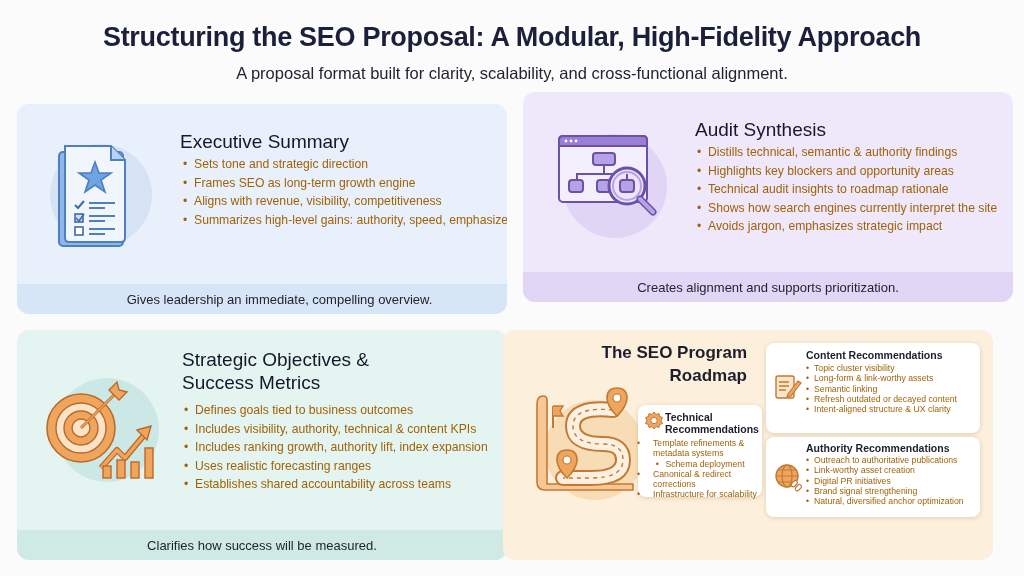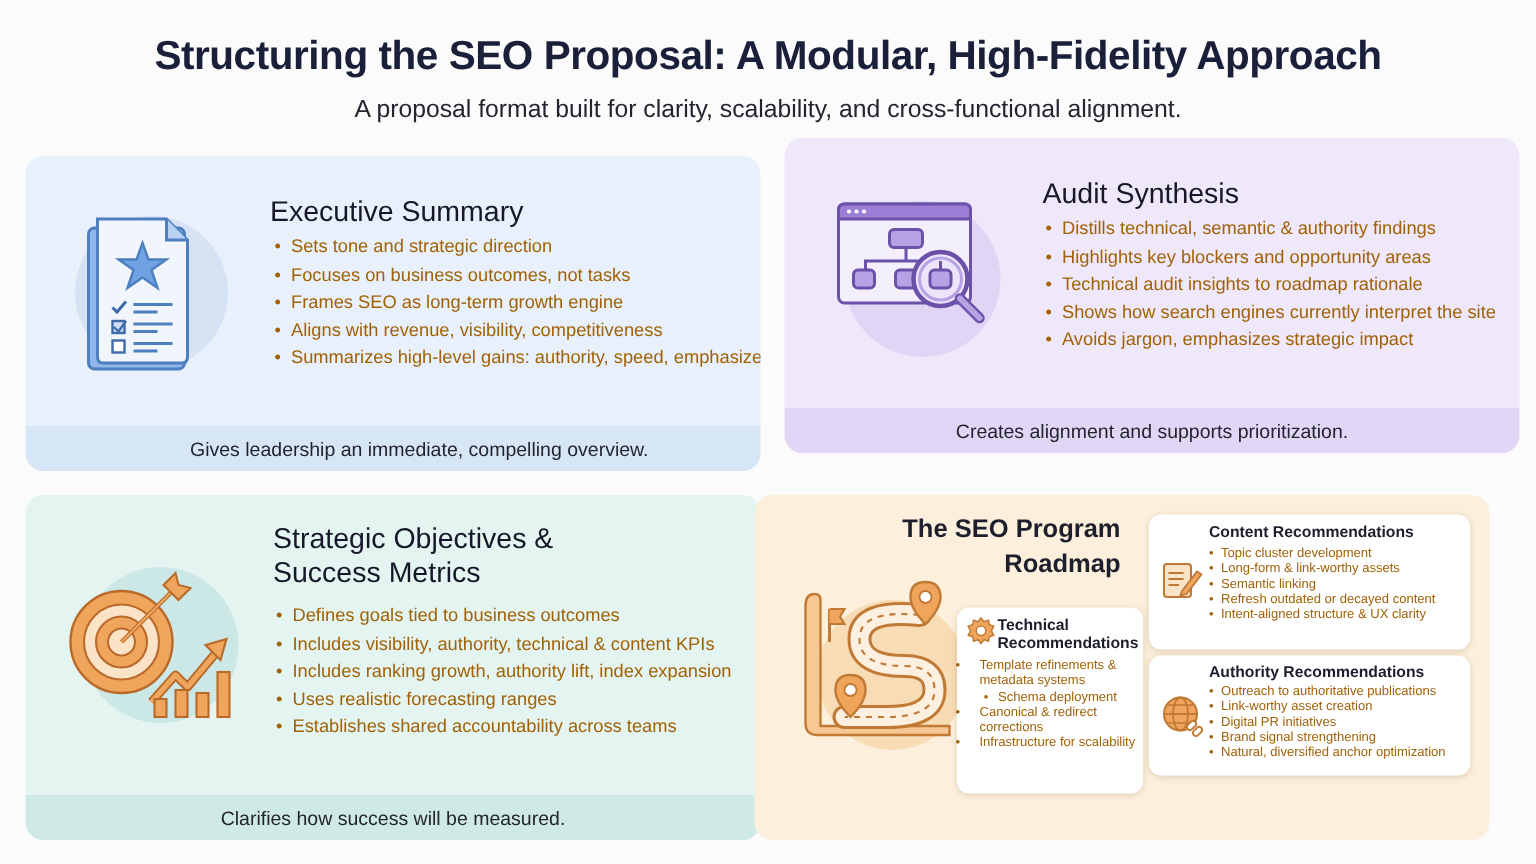--- a/index.html
+++ b/index.html
@@ -80,21 +80,20 @@
     <path d="M21 76 L24 79 L29 72" fill="none" stroke="#3f6aa8" stroke-width="1.6"></path>
     <line x1="34" y1="74" x2="60" y2="74" stroke="#4e7fbf" stroke-width="2"></line>
     <line x1="34" y1="79" x2="50" y2="79" stroke="#4e7fbf" stroke-width="2"></line>
     <rect x="20" y="85" width="8" height="8" fill="#fff" stroke="#3f6aa8" stroke-width="1.6"></rect>
     <line x1="34" y1="87" x2="60" y2="87" stroke="#4e7fbf" stroke-width="2"></line>
     <line x1="34" y1="92" x2="50" y2="92" stroke="#4e7fbf" stroke-width="2"></line>
   </svg>
   <h2 style="left:163px;top:26px;">Executive Summary</h2>
   <ul style="left:166px;top:51px;">
     <li>Sets tone and strategic direction</li>
-    <li>Focuses on business outcomes, not tasks</li>
     <li>Frames SEO as long-term growth engine</li>
     <li>Aligns with revenue, visibility, competitiveness</li>
     <li>Summarizes high-level gains: authority, speed, emphasizes</li>
   </ul>
   <div class="foot">Gives leadership an immediate, compelling overview.</div>
 </div>
 
 <div class="card c-audit">
   <div class="icon-bg" style="left:40px;top:42px;width:104px;height:104px;background:#e0d5f5;"></div>
   <svg style="position:absolute;left:32px;top:38px;" width="120" height="105" viewBox="0 0 120 105">
@@ -169,21 +168,21 @@
     <path d="M20 20 H30 L27 25 L30 30 H20" fill="#f0a55c" stroke="#c07a35" stroke-width="1.4"></path>
     <path d="M80 24 Q40 20 40 40 Q40 58 70 58 Q90 58 90 74 Q90 92 58 92 H30" fill="none" stroke="#c07a35" stroke-width="16" stroke-linecap="round"></path>
     <path d="M80 24 Q40 20 40 40 Q40 58 70 58 Q90 58 90 74 Q90 92 58 92 H30" fill="none" stroke="#fdf0e0" stroke-width="12" stroke-linecap="round"></path>
     <path d="M80 24 Q40 20 40 40 Q40 58 70 58 Q90 58 90 74 Q90 92 58 92 H30" fill="none" stroke="#c07a35" stroke-width="1.4" stroke-dasharray="4 4"></path>
     <path d="M84 2 Q74 2 74 12 Q74 20 84 30 Q94 20 94 12 Q94 2 84 2 Z" fill="#f0a55c" stroke="#c07a35" stroke-width="1.6"></path>
     <circle cx="84" cy="12" r="4" fill="#fff" stroke="#c07a35" stroke-width="1.2"></circle>
     <path d="M34 64 Q24 64 24 74 Q24 82 34 92 Q44 82 44 74 Q44 64 34 64 Z" fill="#f0a55c" stroke="#c07a35" stroke-width="1.6"></path>
     <circle cx="34" cy="74" r="4" fill="#fff" stroke="#c07a35" stroke-width="1.2"></circle>
   </svg>
 
-  <div class="sub-box" style="left:135px;top:75px;width:124px;height:124px;padding:6px 7px;">
+  <div class="sub-box" style="left:135px;top:75px;width:124px;height:92px;padding:6px 7px;">
     <svg style="position:absolute;left:6px;top:6px;" width="20" height="20" viewBox="0 0 20 20">
       <path d="M10 1 L12 3.5 L15 2.5 L15.5 5.5 L18.5 6.5 L17 9.5 L18.5 12.5 L15.5 13.5 L15 16.5 L12 15.5 L10 18 L8 15.5 L5 16.5 L4.5 13.5 L1.5 12.5 L3 9.5 L1.5 6.5 L4.5 5.5 L5 2.5 L8 3.5 Z" fill="#f0a55c" stroke="#c07a35" stroke-width="1"></path>
       <circle cx="10" cy="9.5" r="3.2" fill="#fff" stroke="#c07a35" stroke-width="1"></circle>
     </svg>
     <h3 style="margin-left:20px;">
       <span style="display:block">Technical</span>
       <span style="display:block">Recommendations</span>
     </h3>
     <ul style="margin-top:3px;">
       <li style="white-space:normal;width:112px;padding-left:8px;text-indent:-8px;">Template refinements &amp; metadata systems</li>
@@ -196,21 +195,21 @@
   <div class="sub-box" style="left:263px;top:13px;width:214px;height:90px;padding:6px 6px 6px 40px;">
     <svg style="position:absolute;left:8px;top:30px;" width="28" height="28" viewBox="0 0 28 28">
       <rect x="2" y="3" width="18" height="22" rx="2" fill="#fbe3c8" stroke="#c07a35" stroke-width="1.4"></rect>
       <line x1="5" y1="9" x2="15" y2="9" stroke="#c07a35" stroke-width="1.3"></line>
       <line x1="5" y1="13" x2="15" y2="13" stroke="#c07a35" stroke-width="1.3"></line>
       <line x1="5" y1="17" x2="12" y2="17" stroke="#c07a35" stroke-width="1.3"></line>
       <path d="M14 21 L24 8 L27 10 L17 23 L13 24 Z" fill="#f0a55c" stroke="#c07a35" stroke-width="1.2"></path>
     </svg>
     <h3>Content Recommendations</h3>
     <ul style="margin-top:2px;">
-      <li>Topic cluster development</li>
+      <li>Topic cluster visibility</li>
       <li>Long-form &amp; link-worthy assets</li>
       <li>Semantic linking</li>
       <li>Refresh outdated or decayed content</li>
       <li>Intent-aligned structure &amp; UX clarity</li>
     </ul>
   </div>
 
   <div class="sub-box" style="left:263px;top:107px;width:214px;height:80px;padding:5px 6px 6px 40px;">
     <svg style="position:absolute;left:8px;top:26px;" width="30" height="30" viewBox="0 0 30 30">
       <circle cx="13" cy="13" r="11" fill="#f0a55c" stroke="#c07a35" stroke-width="1.4"></circle>

